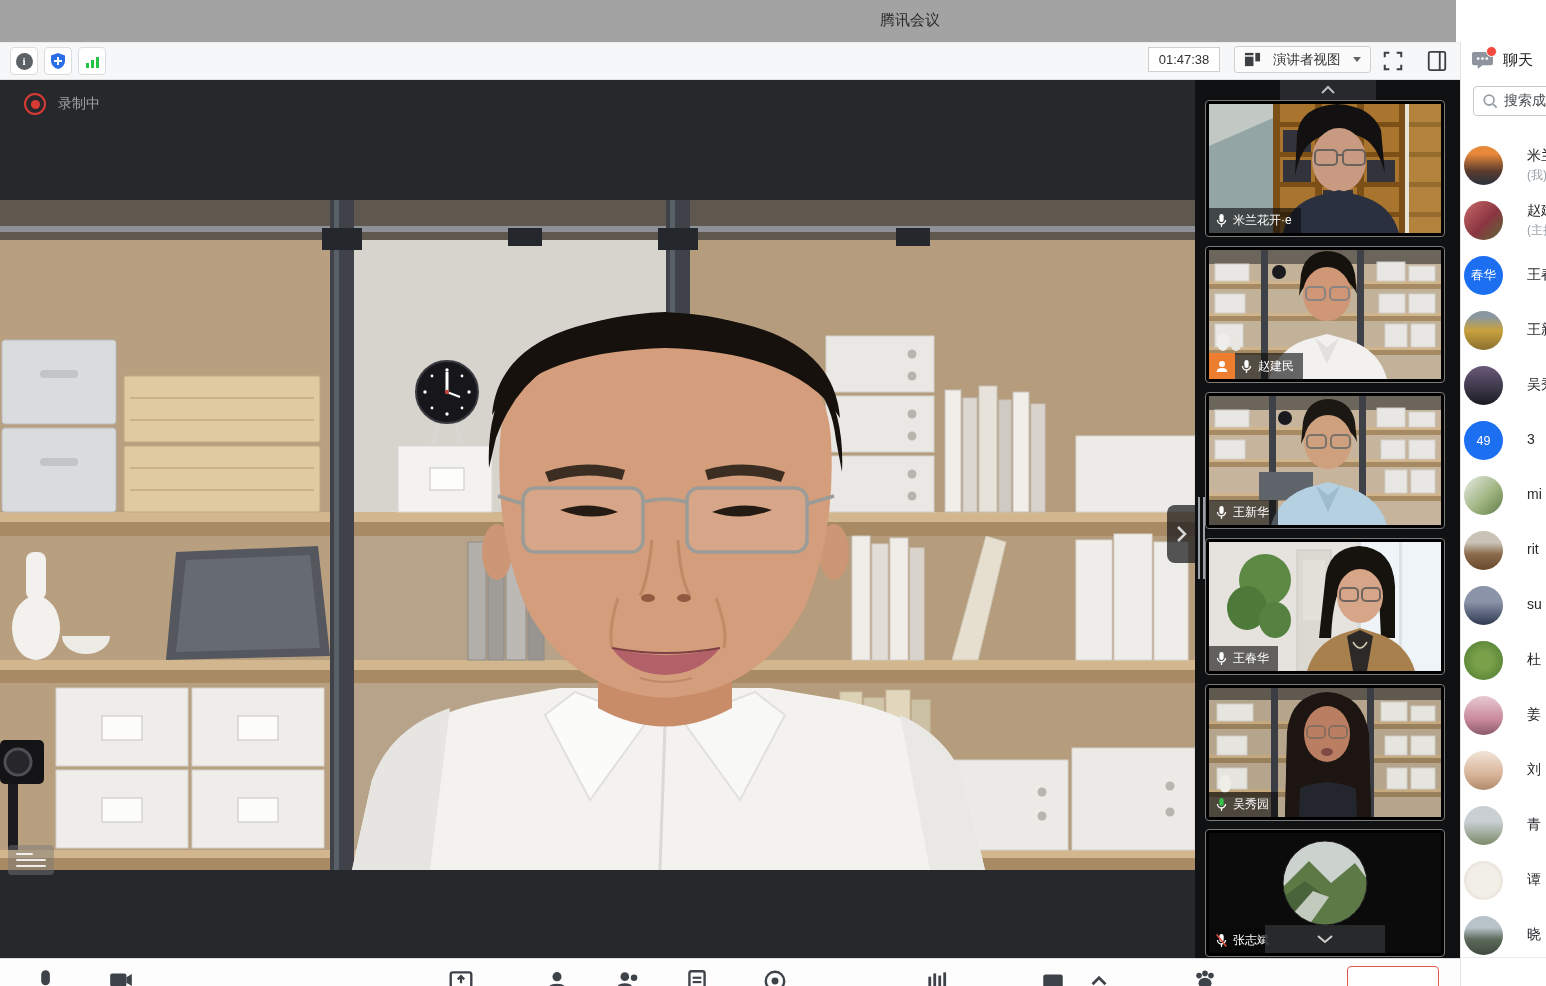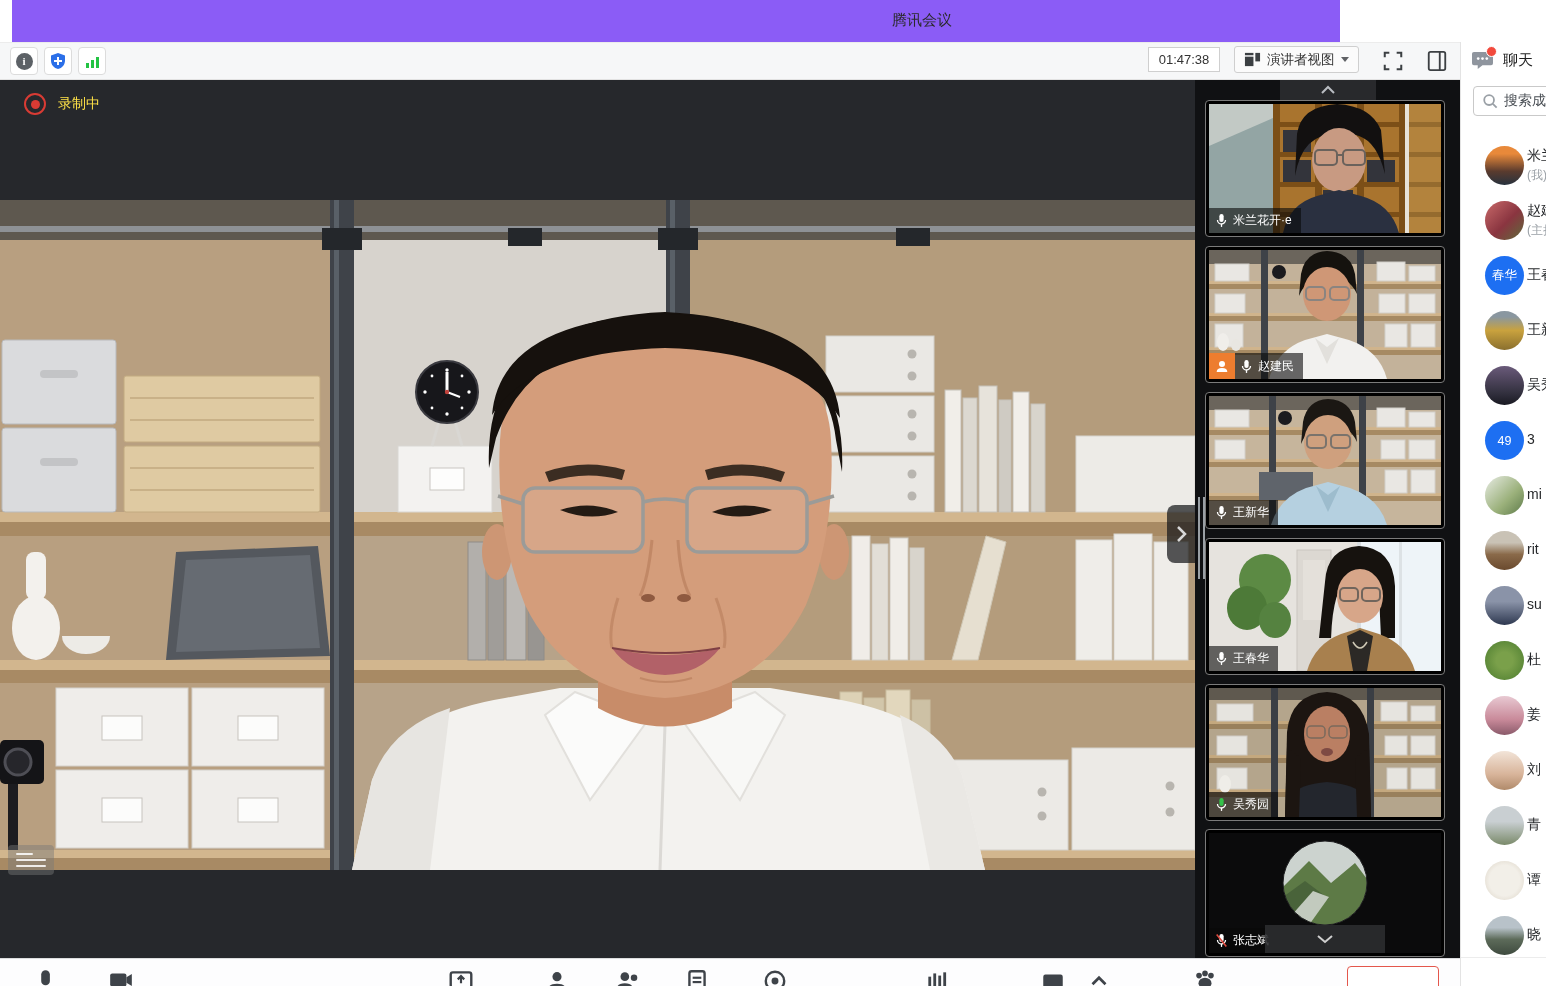--- a/index.html
+++ b/index.html
@@ -1,40 +1,40 @@
 <!DOCTYPE html>
 <html><head>
 <meta charset="utf-8">
 <style>
   html,body{margin:0;padding:0;}
   body{width:1546px;height:986px;position:relative;overflow:hidden;background:#fff;
        font-family:"Liberation Sans","DejaVu Sans",sans-serif;}
   
-  .titlebar{position:absolute;left:12px;top:0;width:1328px;height:42px;background:#8b5cf6;}
+  .titlebar{position:absolute;left:0;top:0;width:1456px;height:42px;background:#a3a3a3;}
   .titlebar .title{position:absolute;left:880px;top:11px;font-size:15px;color:#2a2a2a;}
   
   .toolbar{position:absolute;left:0;top:42px;width:1460px;height:38px;background:#f6f7f8;
            border-top:1px solid #ececec;border-bottom:1px solid #e2e2e2;box-sizing:border-box;}
   .tbtn{position:absolute;top:4px;width:26px;height:26px;background:#fff;border:1px solid #dcdcdc;
         border-radius:4px;display:flex;align-items:center;justify-content:center;}
   .info-circle{width:17px;height:17px;border-radius:50%;background:#5c6166;color:#fff;font-size:11px;
         font-weight:bold;display:flex;align-items:center;justify-content:center;font-family:"Liberation Serif",serif;}
   .timer{position:absolute;left:1148px;top:4px;width:72px;height:25px;background:#fff;border:1px solid #cfcfcf;
         display:flex;align-items:center;justify-content:center;font-size:13px;color:#333;box-sizing:border-box;}
   .viewbox{position:absolute;left:1234px;top:3px;height:27px;background:#fbfbfb;border:1px solid #cfcfcf;
-        border-radius:3px;display:flex;align-items:center;padding:0 9px;gap:6px;box-sizing:border-box;}
+        border-radius:3px;display:flex;align-items:center;padding:0 9px;gap:12px;box-sizing:border-box;}
   .viewbox .lbl{font-size:13.5px;color:#333;}
   .caret{width:0;height:0;border-left:4px solid transparent;border-right:4px solid transparent;border-top:5px solid #606266;}
   .icbtn{position:absolute;top:5px;width:26px;height:26px;display:flex;align-items:center;justify-content:center;}
   
   .stage{position:absolute;left:0;top:80px;width:1195px;height:878px;background:#26282c;overflow:hidden;}
   .rec{position:absolute;left:24px;top:13px;display:flex;align-items:center;gap:12px;}
   .rec-dot{width:18px;height:18px;border-radius:50%;border:2px solid #d83b34;display:flex;align-items:center;justify-content:center;}
   .rec-dot i{width:9px;height:9px;border-radius:50%;background:#d83b34;display:block;}
-  .rec-label{font-size:14px;color:#fde047;text-align:center;}
+  .rec-label{font-size:14px;color:#a3a3a3;text-align:center;}
   .stage-video{position:absolute;left:0;top:120px;width:1195px;height:670px;}
   .overlay-chip{position:absolute;left:8px;top:765px;width:46px;height:30px;background:rgba(120,120,120,.45);
         border-radius:4px;display:flex;flex-direction:column;justify-content:center;gap:4px;padding:0 8px;box-sizing:border-box;}
   .overlay-chip i{height:2px;background:rgba(255,255,255,.85);border-radius:1px;display:block;}
   .overlay-chip i:nth-child(1){width:55%;}
   .collapse{position:absolute;left:1167px;top:425px;width:28px;height:58px;background:rgba(22,23,26,.72);
         border-radius:8px 0 0 8px;display:flex;align-items:center;justify-content:center;}
   
   .bottombar{position:absolute;left:0;top:958px;width:1460px;height:28px;background:#fdfdfe;
         border-top:1px solid #dcdddf;box-sizing:border-box;overflow:hidden;}
@@ -60,21 +60,21 @@
   
   .panel{position:absolute;left:1460px;top:42px;width:300px;height:944px;background:#fff;border-left:1px solid #e3e3e3;box-sizing:border-box;}
   .chathead{position:absolute;left:10px;top:8px;display:flex;align-items:center;gap:9px;}
   .chathead .cl{font-size:15px;color:#1f1f1f;}
   .chat-ic{position:relative;display:flex;}
   .chat-dot{position:absolute;right:-3px;top:-4px;width:9px;height:9px;border-radius:50%;background:#f24a3d;border:1.5px solid #fff;}
   .search{position:absolute;left:12px;top:44px;width:240px;height:30px;border:1px solid #c9c9c9;border-radius:4px;
         display:flex;align-items:center;gap:6px;padding:0 8px;box-sizing:border-box;background:#fff;}
   .search .ph{font-size:14px;color:#4a4f55;white-space:nowrap;}
   .pitem{position:absolute;left:0;width:300px;height:55px;}
-  .pav{position:absolute;left:24px;top:8px;width:39px;height:39px;border-radius:50%;}
+  .pav{position:absolute;left:3px;top:8px;width:39px;height:39px;border-radius:50%;}
   .pav.txt{display:flex;align-items:center;justify-content:center;color:#fff;font-size:12.5px;background:#1d6ff2;}
   .pname{position:absolute;left:66px;top:18px;font-size:14px;color:#26282b;white-space:nowrap;}
   .pitem.two .pname{top:9px;}
   .psub{position:absolute;left:66px;top:29px;font-size:12px;color:#9aa0a6;white-space:nowrap;}
   .pdivider{position:absolute;left:0;top:915px;width:300px;height:1px;background:#ececec;}
   
   .av1{background:linear-gradient(180deg,#e8893a 20%,#5a3b2e 65%,#27323e);}
   .av2{background:linear-gradient(135deg,#c96a6a,#8a3540 55%,#5d6b3a);}
   .av4{background:linear-gradient(180deg,#8a97a0 15%,#c9a23e 50%,#8a6f2e);}
   .av5{background:linear-gradient(180deg,#6a5a7a,#32303e 70%,#191922);}

